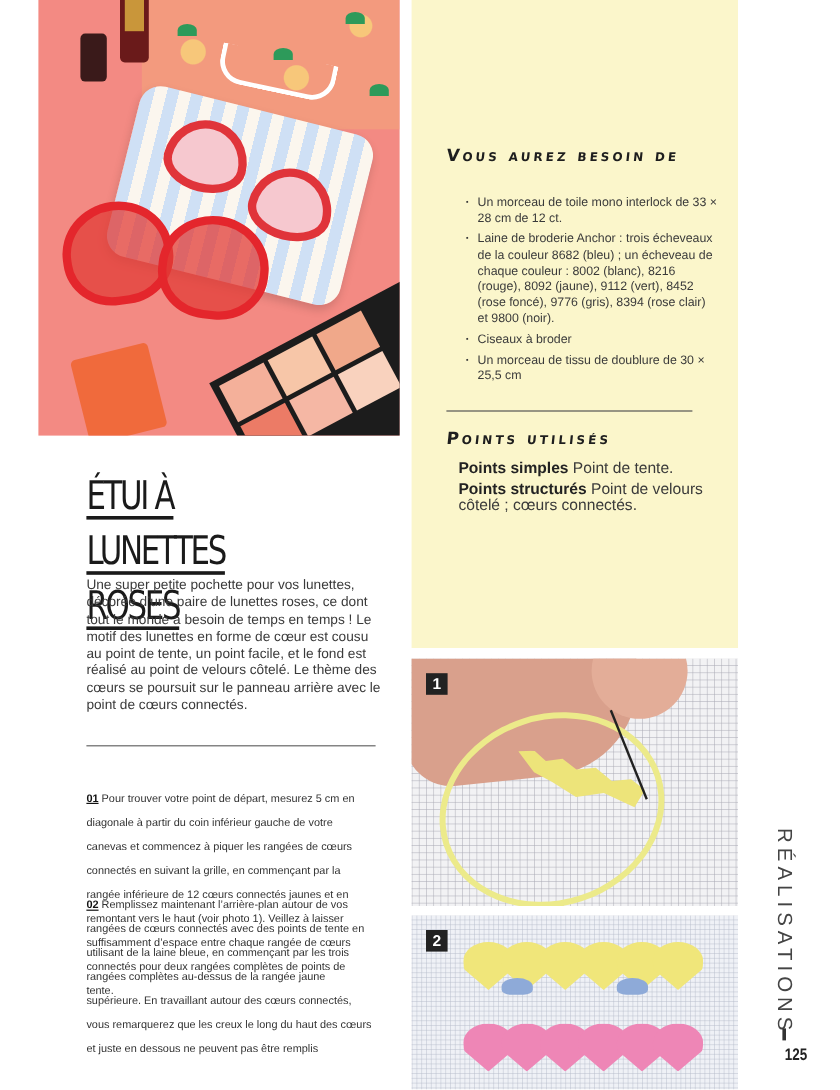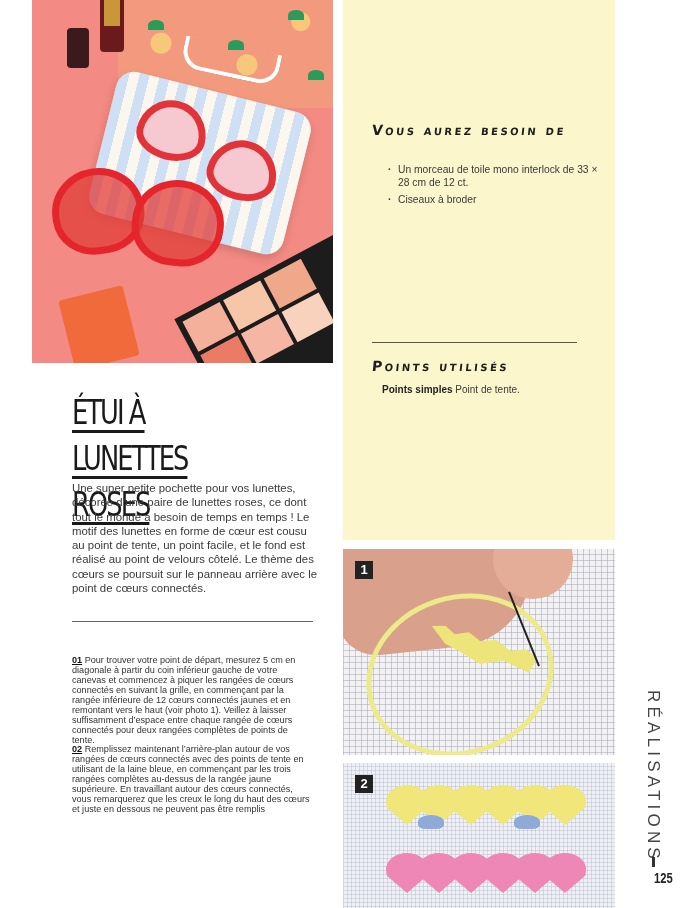--- a/index.html
+++ b/index.html
@@ -23,29 +23,29 @@
     .hero .palette { position:absolute; left:160px; top:270px; width:180px; height:120px; background:#1c1c1c; transform:rotate(-28deg); }
     .hero .pan { position:absolute; width:42px; height:34px; }
 
     
     .panel { left:343px; top:0; width:272px; height:540px; background:#fbf6cb; }
     .panel h2 { position:absolute; left:29px; margin:0; font-family:"DejaVu Sans", sans-serif; font-weight:bold; font-size:14px; letter-spacing:2.5px; font-variant:small-caps; color:#1e1e1e; transform:skewX(-6deg); }
     .panel ul { position:absolute; left:29px; top:147px; width:210px; margin:16px; padding:0; list-style:none; font-size:10.3px; line-height:13.2px; color:#3a3a3a; }
     .panel ul li { position:relative; padding-left:10px; margin-bottom:4px; }
     .panel ul li:before { content:"·"; position:absolute; left:0; top:0; font-weight:bold; }
     .panel .rule { position:absolute; left:29px; top:342px; width:205px; height:1px; background:#555; }
-    .panel .stitch { position:absolute; left:29px; width:210px; font-size:10px; line-height:12.5px; color:#3a3a3a;padding-left:10px; }
+    .panel .stitch { position:absolute; left:29px; width:210px; font-size:13px; line-height:12.5px; color:#3a3a3a;padding-left:10px; }
     .panel .stitch b { color:#222; }
 
     
     .title { left:72px; top:390px; width:230px; font-family:"DejaVu Sans", sans-serif; font-weight:normal; font-size:33px; line-height:46px; letter-spacing:-2.5px; color:#1a1a1a; transform:scaleX(0.78); transform-origin:left top; }
     .title span { text-decoration:underline; text-decoration-thickness:3px; text-underline-offset:6px; }
     .intro { left:72px; top:481px; width:245px; font-size:11.4px; line-height:14.3px; color:#3a3a3a; }
     .divider { left:72px; top:621px; width:241px; height:1px; background:#666; }
-    .step { left:72px; width:240px; font-size:9.1px; line-height:10px; color:#333; }
+    .step { left:72px; width:240px; font-size:9.1px; line-height:20px; color:#333; }
     .step .num { font-weight:bold; text-decoration:underline; color:#111; }
 
     
     .ph1 { left:343px; top:549px; width:272px; height:206px; overflow:hidden;
       background-color:#f2f2f4;
       background-image: linear-gradient(90deg, rgba(170,170,180,.55) 1px, transparent 1px), linear-gradient(0deg, rgba(170,170,180,.55) 1px, transparent 1px);
       background-size:6px 6px; }
     .ph1 .hand { position:absolute; left:-10px; top:-40px; width:200px; height:140px; background:#d9a08c; border-radius:0 0 80px 40px; transform:rotate(-6deg); }
     .ph1 .thumb { position:absolute; left:150px; top:-30px; width:80px; height:80px; background:#e3ad98; border-radius:50%; }
     .ph1 .yarnloop { position:absolute; left:22px; top:46px; width:180px; height:150px; border:5px solid #ecea8a; border-radius:50%; transform:rotate(-18deg); }
@@ -93,26 +93,31 @@
     <div class="pan" style="left:6px;top:44px;background:#ec7b66"></div>
     <div class="pan" style="left:52px;top:44px;background:#f5b7a4"></div>
     <div class="pan" style="left:98px;top:44px;background:#f9d2be"></div>
   </div>
 </div>
 
 <div class="abs panel">
   <h2 style="top:122px">Vous aurez besoin de</h2>
   <ul>
     <li>Un morceau de toile mono interlock de 33 × 28 cm de 12 ct.</li>
+    <li>Laine de broderie Anchor : trois écheveaux de la couleur 8682 (bleu) ; un écheveau de chaque couleur : 8002 (blanc), 8216 (rouge), 8092 (jaune), 9112 (vert), 8452 (rose foncé), 9776 (gris), 8394 (rose clair) et 9800 (noir).</li>
     <li>Ciseaux à broder</li>
+    <li>Un morceau de tissu de doublure de 30 × 25,5 cm</li>
   </ul>
   <div class="rule"></div>
   <h2 style="top:358px">Points utilisés</h2>
   <div class="stitch" style="top:384px">
     <b>Points simples</b><span> Point de tente.</span>
+  </div>
+  <div class="stitch" style="top:402px">
+    <b>Points structurés</b><span> Point de velours côtelé ; cœurs connectés.</span>
   </div>
 </div>
 
 <div class="abs title">
   <span>ÉTUI À LUNETTES</span><br>
   <span>ROSES</span>
 </div>
 
 <div class="abs intro">Une super petite pochette pour vos lunettes, décorée d’une paire de lunettes roses, ce dont tout le monde a besoin de temps en temps ! Le motif des lunettes en forme de cœur est cousu au point de tente, un point facile, et le fond est réalisé au point de velours côtelé. Le thème des cœurs se poursuit sur le panneau arrière avec le point de cœurs connectés.</div>
 <div class="abs divider"></div>

